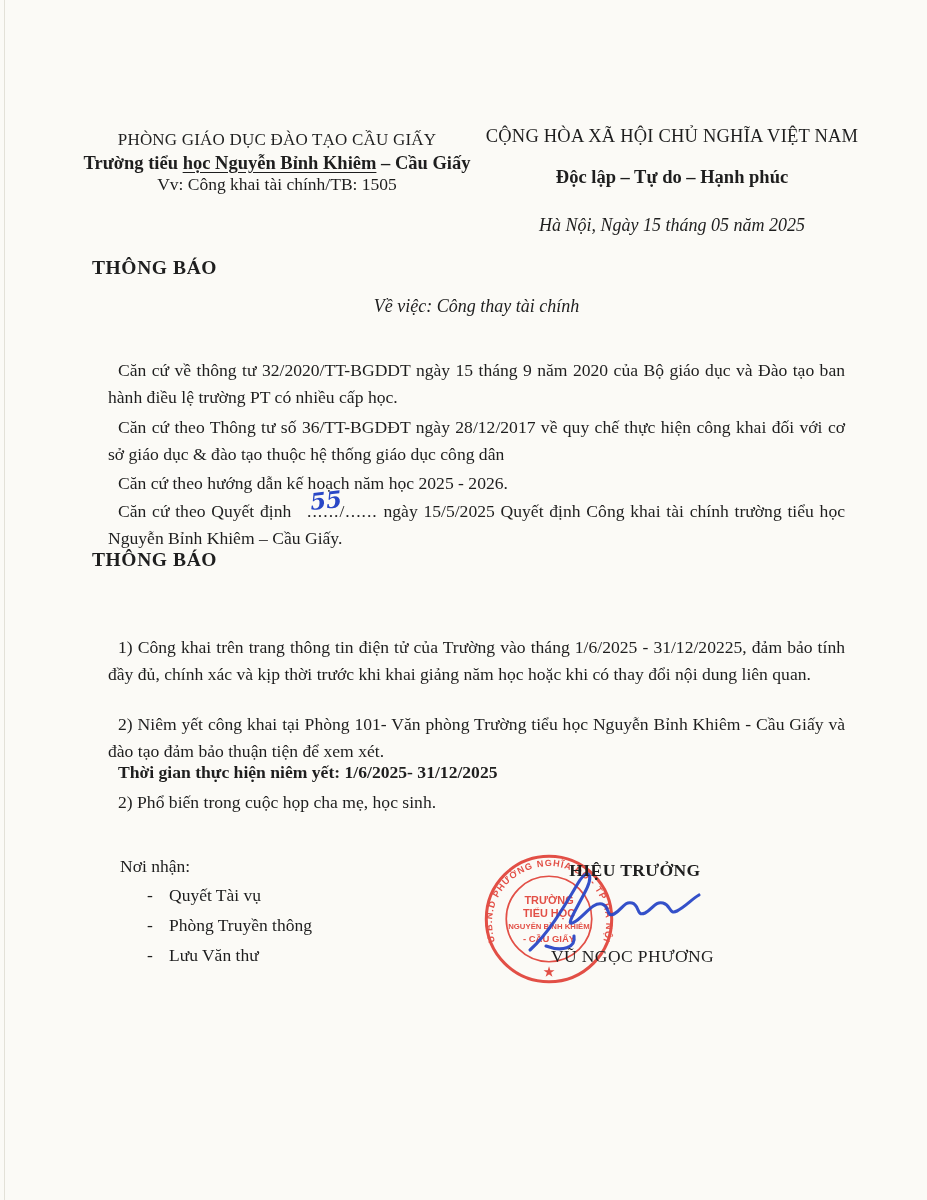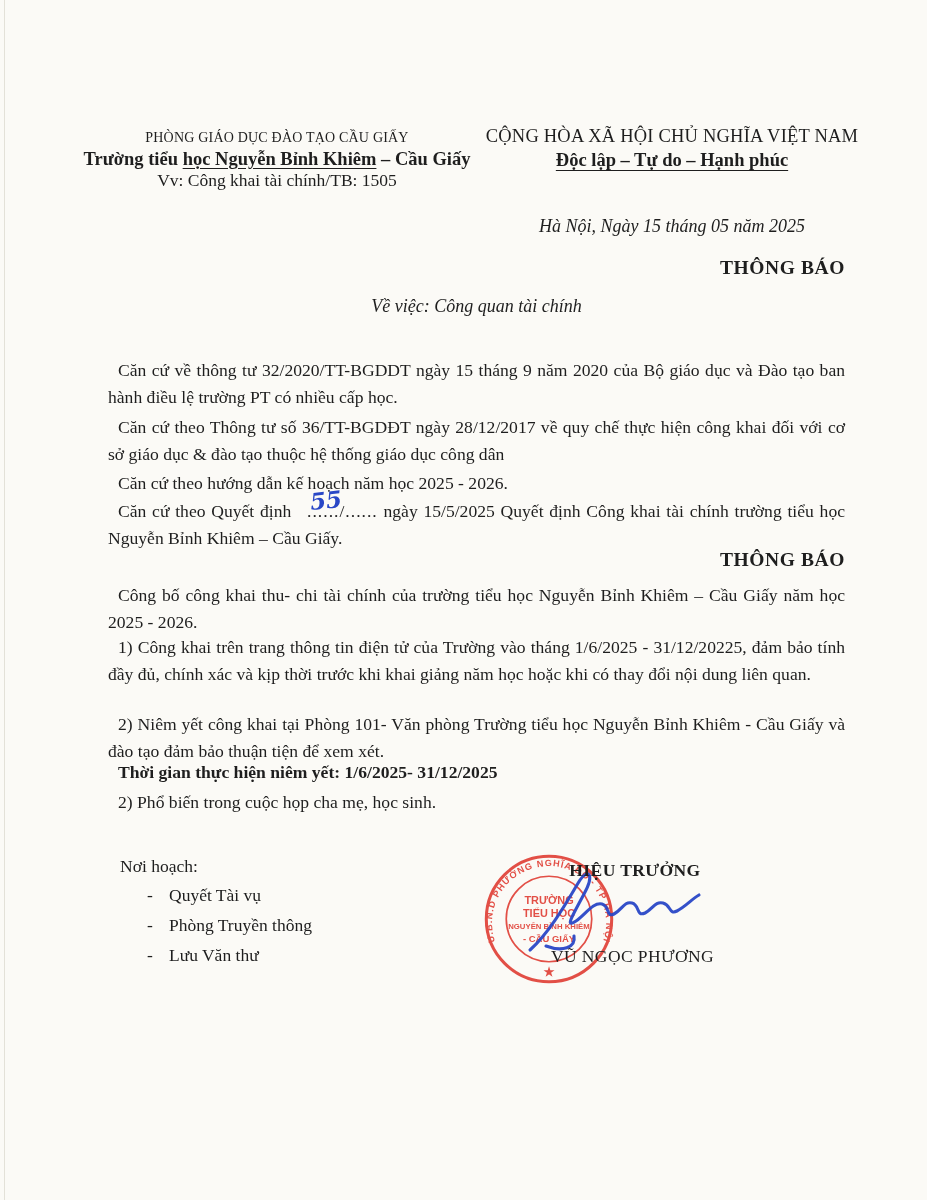--- a/index.html
+++ b/index.html
@@ -21,37 +21,37 @@
   }
   .scan-edge{
     position:absolute; left:4px; top:0; bottom:0; width:1px;
     background:#e3e1d8;
   }
   
   .hdr-left{
     position:absolute; left:68px; top:130px; width:418px;
     text-align:center;
   }
-  .hdr-left .l1{ font-size:14px; letter-spacing:.2px; }
+  .hdr-left .l1{ font-size:17px; letter-spacing:.2px; }
   .hdr-left .l2{ font-size:18.5px; font-weight:bold; margin-top:3px; }
   .hdr-left .l2 .u{ text-decoration:underline; text-underline-offset:3px; }
   .hdr-left .l3{ font-size:17.5px; }
   .hdr-right{
     position:absolute; left:466px; top:126px; width:412px;
     text-align:center;
   }
   .hdr-right .l1{ font-size:18.5px; letter-spacing:.2px; }
   .hdr-right .l2{
-    font-size:18.5px; font-weight:bold; margin-top:3px;
-    text-decoration:underline; text-underline-offset:4px;
+    font-size:18.5px; font-weight:bold; margin-top:20px;
+    text-underline-offset:4px;
   }
-  .hdr-right .date{ font-size:18px; font-style:italic; margin-top:45px; }
+  .hdr-right .date{ font-size:18px; font-style:italic; margin-top:27px; }
   
   .doc-title{
-    position:absolute; left:108px; width:737px; text-align:right;
+    position:absolute; left:92px; width:737px; text-align:left;
     font-size:19.5px; font-weight:bold; letter-spacing:.6px;
   }
   .doc-title.t1{ top:257px; }
   .doc-title.t2{ top:549px; }
   .doc-subject{
     position:absolute; left:108px; top:296px; width:737px;
     text-align:center; font-size:18px; font-style:italic;
   }
   
   .para{
@@ -111,37 +111,36 @@
     <div class="l3">Vv: Công khai tài chính/TB: 1505</div>
   </div>
 
   <div class="hdr-right">
     <div class="l1">CỘNG HÒA XÃ HỘI CHỦ NGHĨA VIỆT NAM</div>
     <div class="l2">Độc lập – Tự do – Hạnh phúc</div>
     <div class="date">Hà Nội, Ngày 15 tháng 05 năm 2025</div>
   </div>
 
   <div class="doc-title t1">THÔNG BÁO</div>
-  <div class="doc-subject">Về việc: Công quan tài chính</div>
+  <div class="doc-subject">Về việc: Công thay tài chính</div>
 
   <div class="para p1">Căn cứ về thông tư 32/2020/TT-BGDDT ngày 15 tháng 9 năm 2020 của Bộ giáo dục và Đào tạo ban hành điều lệ trường PT có nhiều cấp học.</div>
   <div class="para p2">Căn cứ theo Thông tư số 36/TT-BGDĐT ngày 28/12/2017 về quy chế thực hiện công khai đối với cơ sở giáo dục &amp; đào tạo thuộc hệ thống giáo dục công dân</div>
   <div class="para p3">Căn cứ theo hướng dẫn kế hoạch năm học 2025 - 2026.</div>
   <div class="para p4"><span>Căn cứ theo Quyết định </span><span class="blank-wrap"><span>....../......</span><span class="hw-number">55</span></span><span> ngày 15/5/2025 Quyết định Công khai tài chính trường tiểu học Nguyễn Bỉnh Khiêm – Cầu Giấy.</span></div>
 
   <div class="doc-title t2">THÔNG BÁO</div>
 
-  <div class="para p5">Công bố công khai thu- chi tài chính của trường tiểu học Nguyễn Bỉnh Khiêm – Cầu Giấy năm học 2025 - 2026.</div>
   <div class="para i1">1) Công khai trên trang thông tin điện tử của Trường vào tháng 1/6/2025 - 31/12/20225, đảm bảo tính đầy đủ, chính xác và kịp thời trước khi khai giảng năm học hoặc khi có thay đổi nội dung liên quan.</div>
   <div class="para i2">2) Niêm yết công khai tại Phòng 101- Văn phòng Trường tiểu học Nguyễn Bỉnh Khiêm - Cầu Giấy và đào tạo đảm bảo thuận tiện để xem xét.</div>
   <div class="para time">Thời gian thực hiện niêm yết: 1/6/2025- 31/12/2025</div>
   <div class="para i3">2) Phổ biến trong cuộc họp cha mẹ, học sinh.</div>
 
   <div class="recipients">
-    <div>Nơi hoạch:</div>
+    <div>Nơi nhận:</div>
     <div class="row">
         <span class="dash">-</span>
         <span>Quyết Tài vụ</span>
       </div>
     <div class="row">
         <span class="dash">-</span>
         <span>Phòng Truyền thông</span>
       </div>
     <div class="row">
         <span class="dash">-</span>

